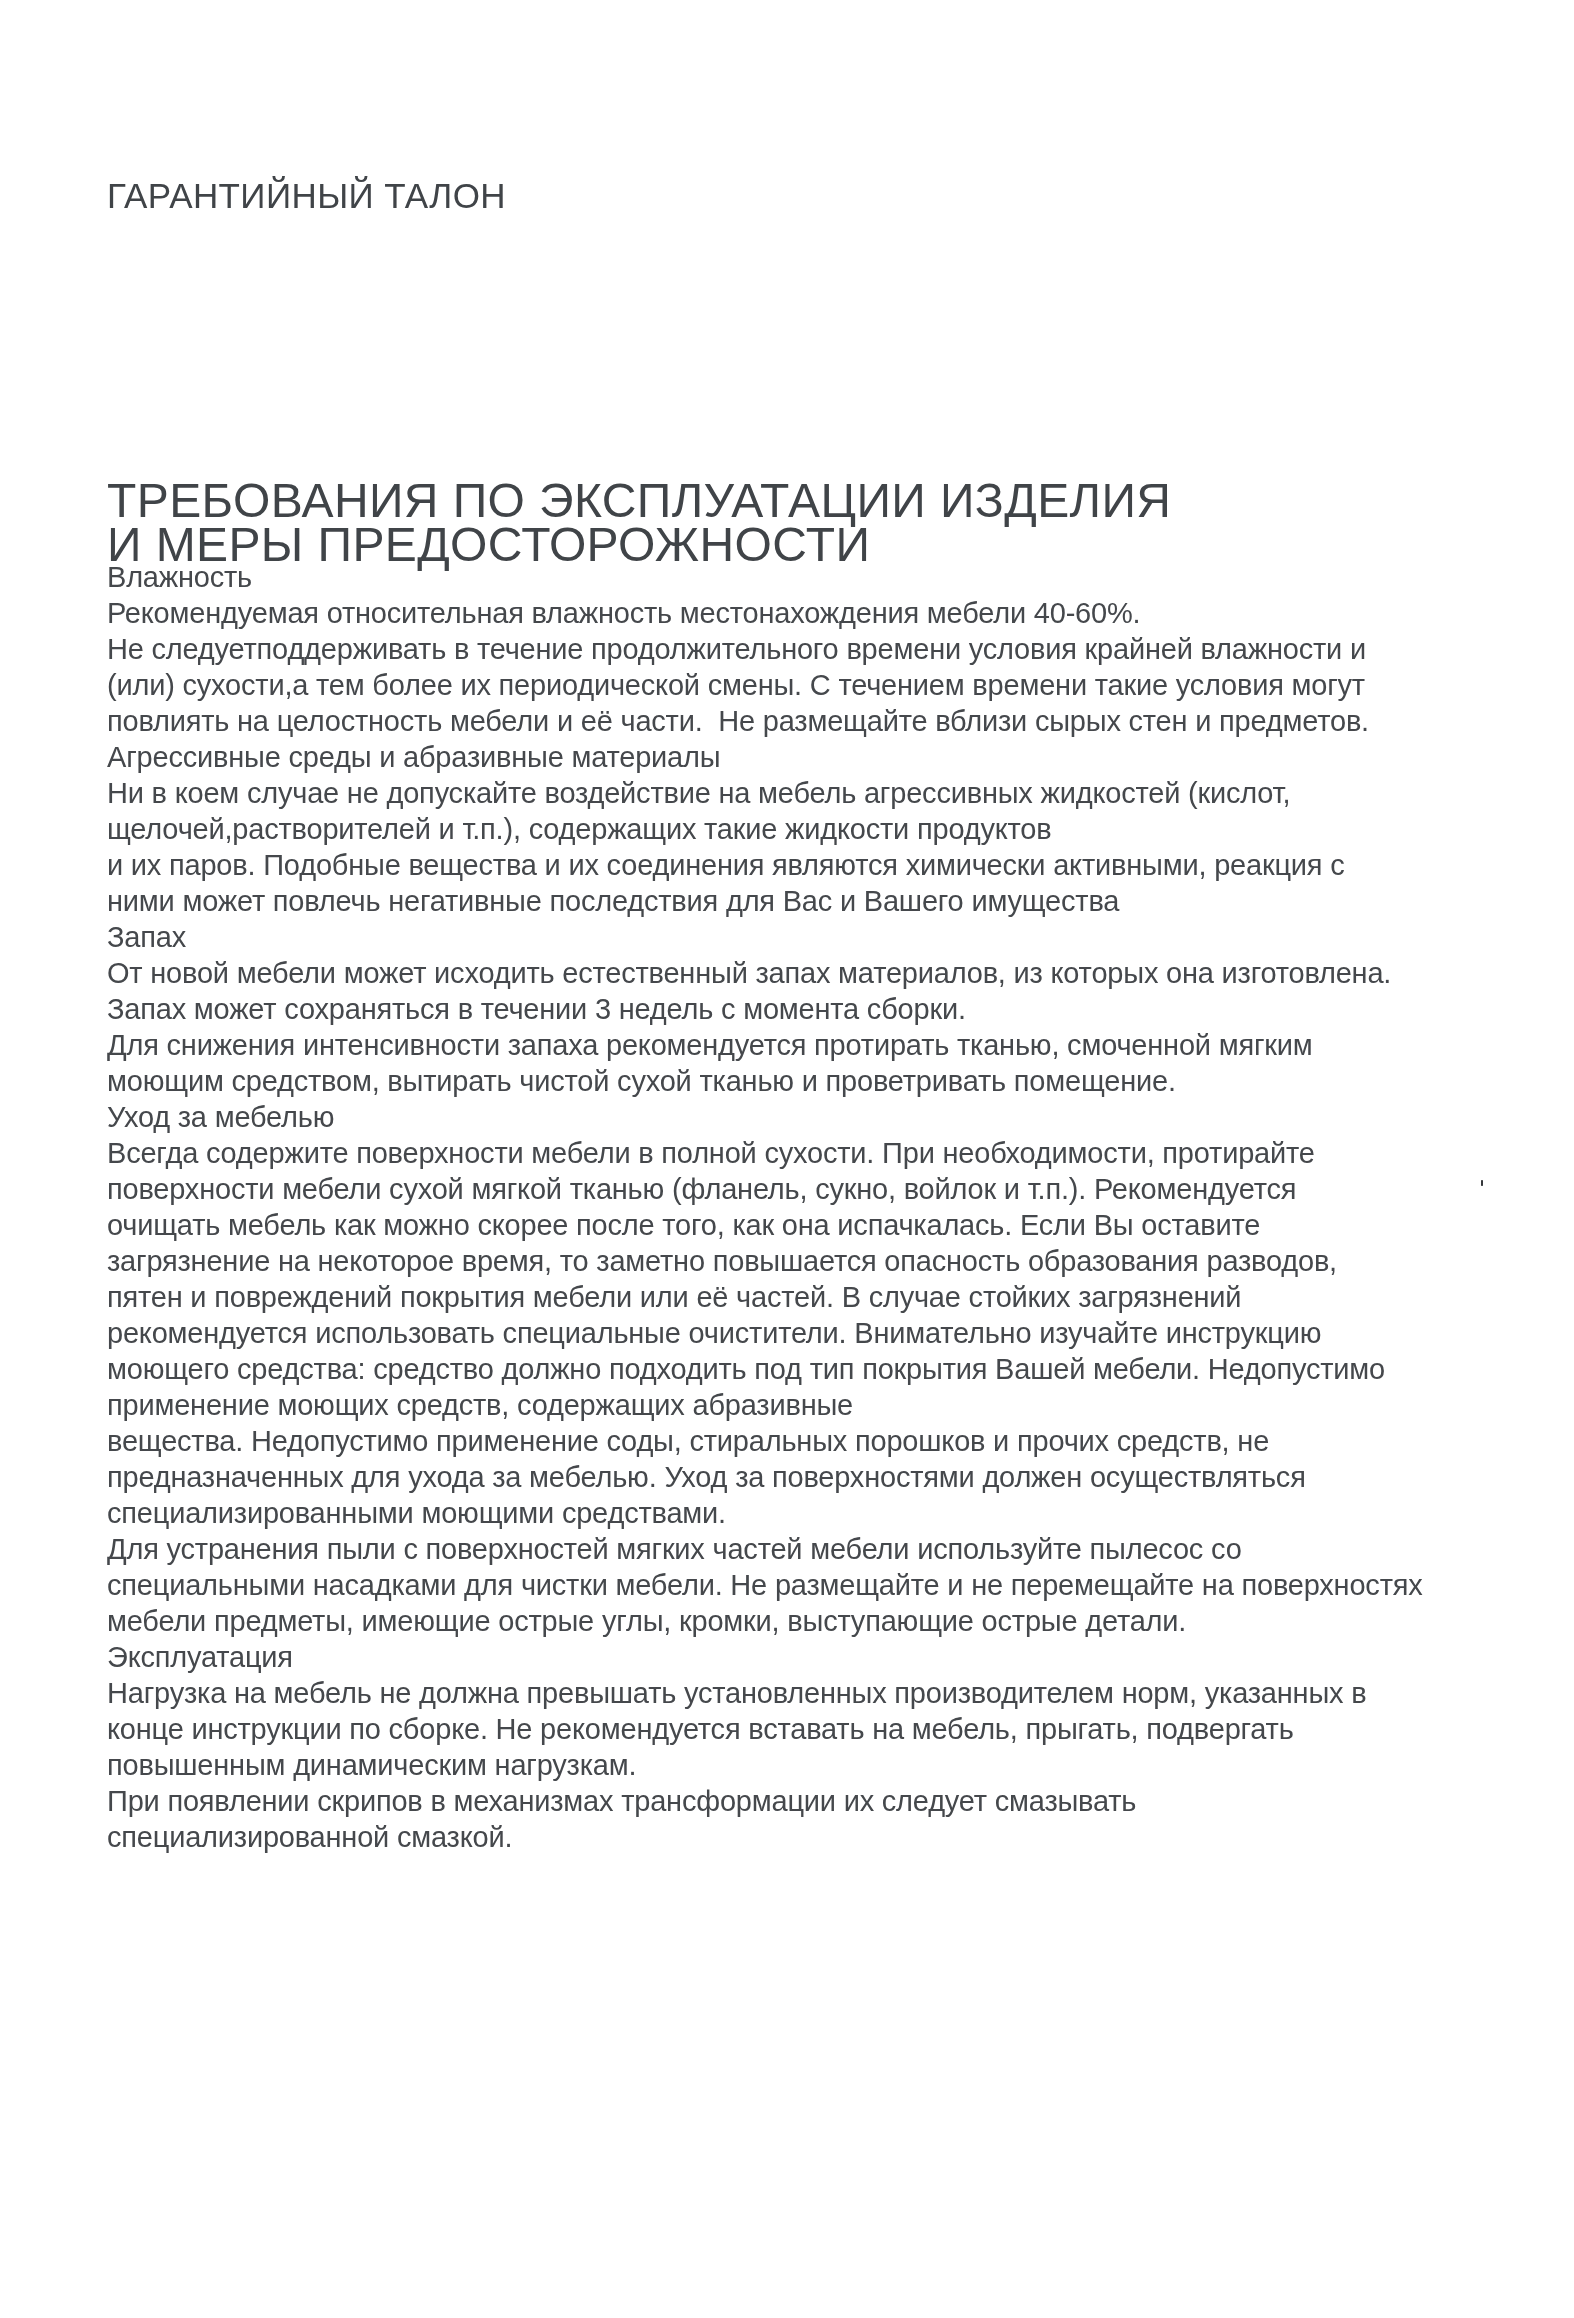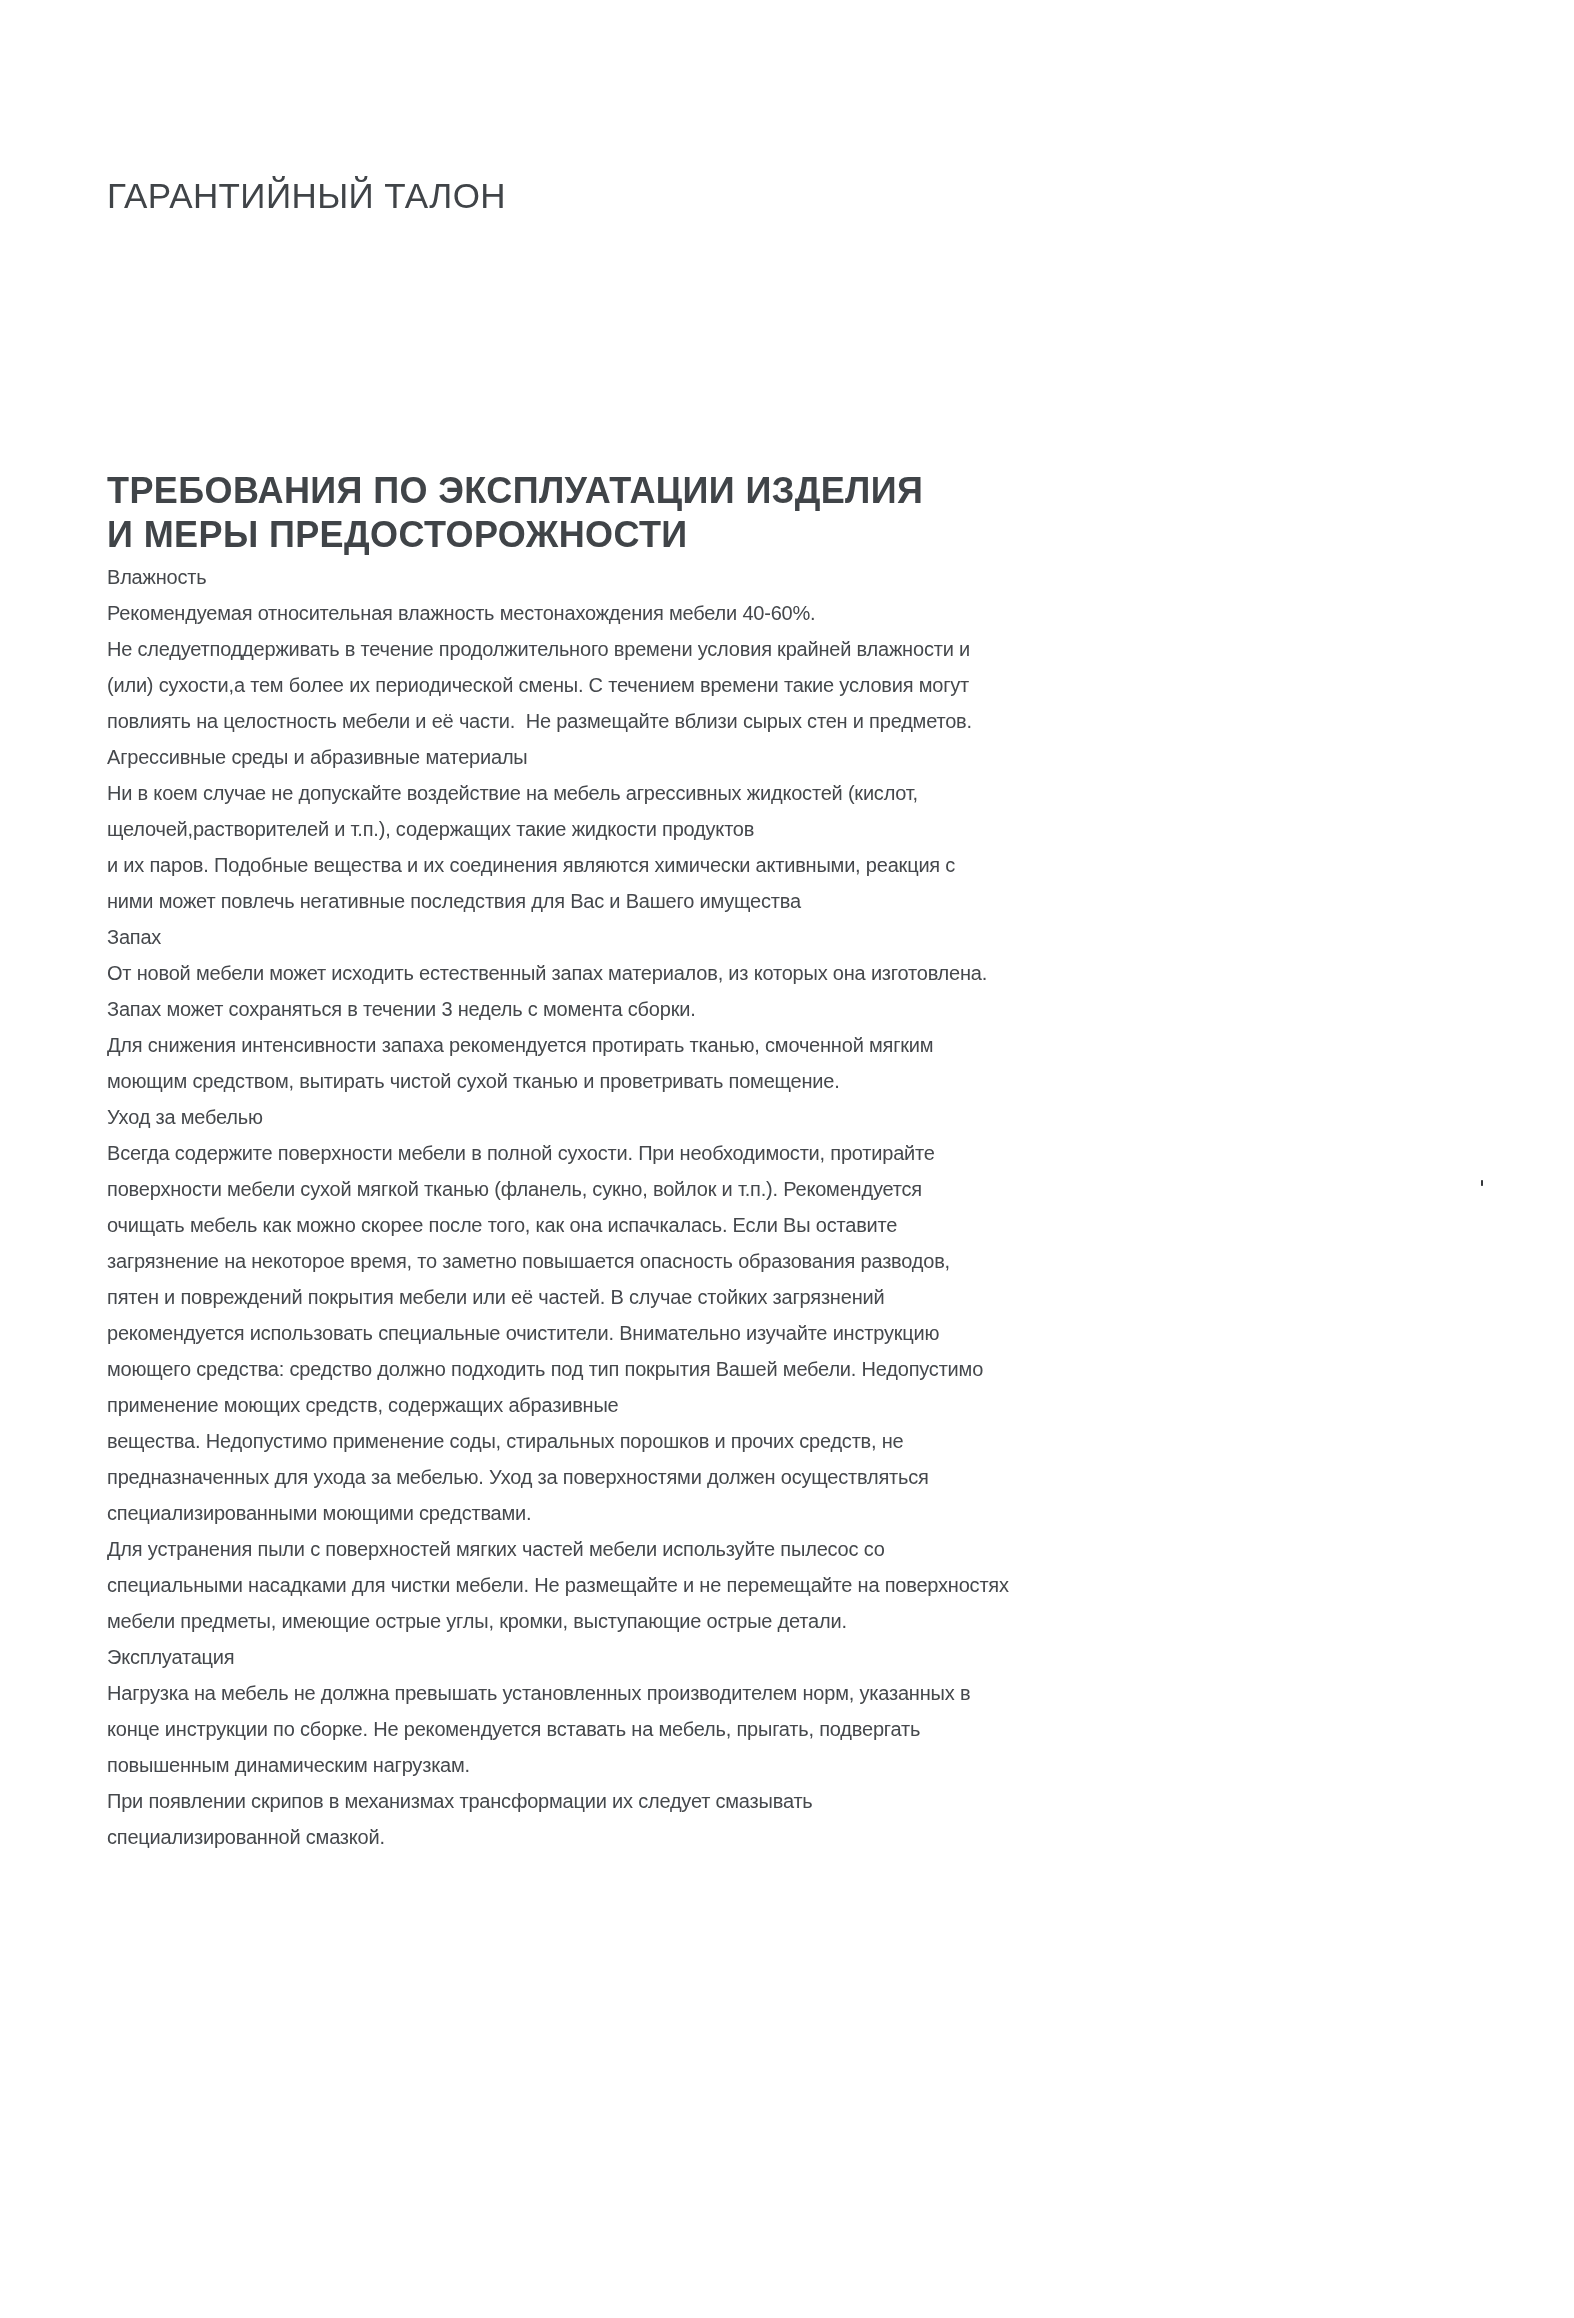--- a/index.html
+++ b/index.html
@@ -38,32 +38,32 @@
     line-height: 34px;
     font-weight: 400;
     letter-spacing: -0.2px;
     color: #45484c;
     white-space: pre;
   }
   .doc-section-heading {
     position: absolute;
     left: 76px;
     top: 439px;
-    font-size: 36px;
+    font-size: 48px;
     line-height: 44px;
-    font-weight: 700;
+    font-weight: 400;
     letter-spacing: 0.4px;
     color: #404448;
     white-space: pre;
   }
   .doc-body {
     position: absolute;
     left: 76px;
     top: 559px;
-    font-size: 20px;
+    font-size: 29px;
     line-height: 36px;
     font-weight: 400;
     letter-spacing: -0.2px;
     color: #45484c;
     white-space: pre;
   }
   .stray-mark {
     position: absolute;
     left: 1450px;
     top: 1180px;

